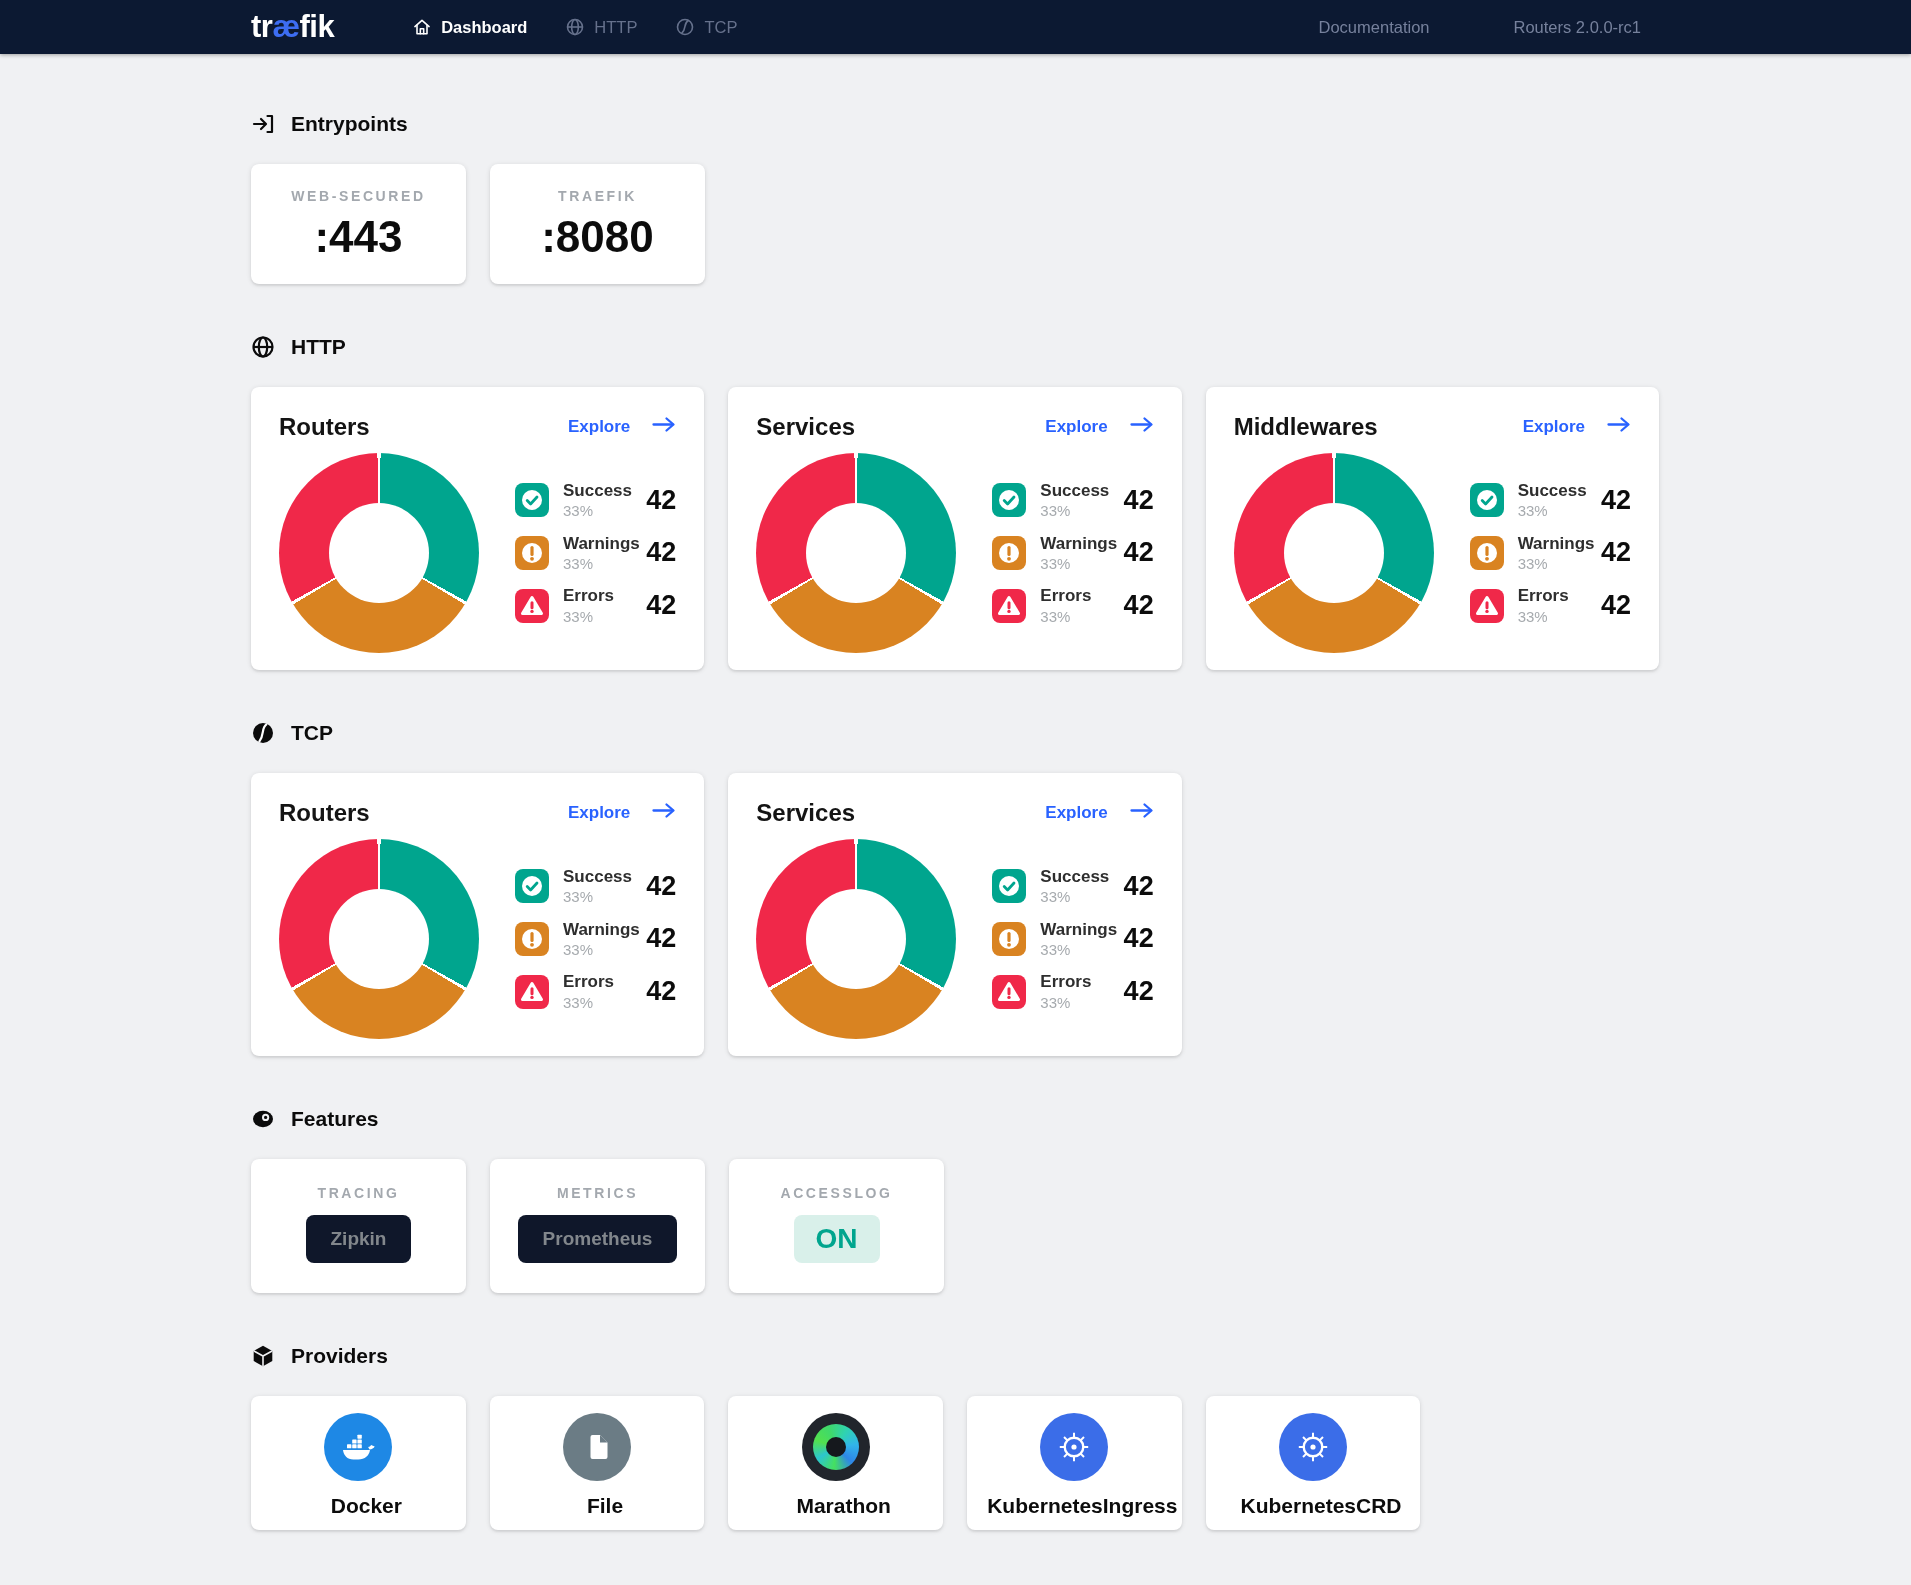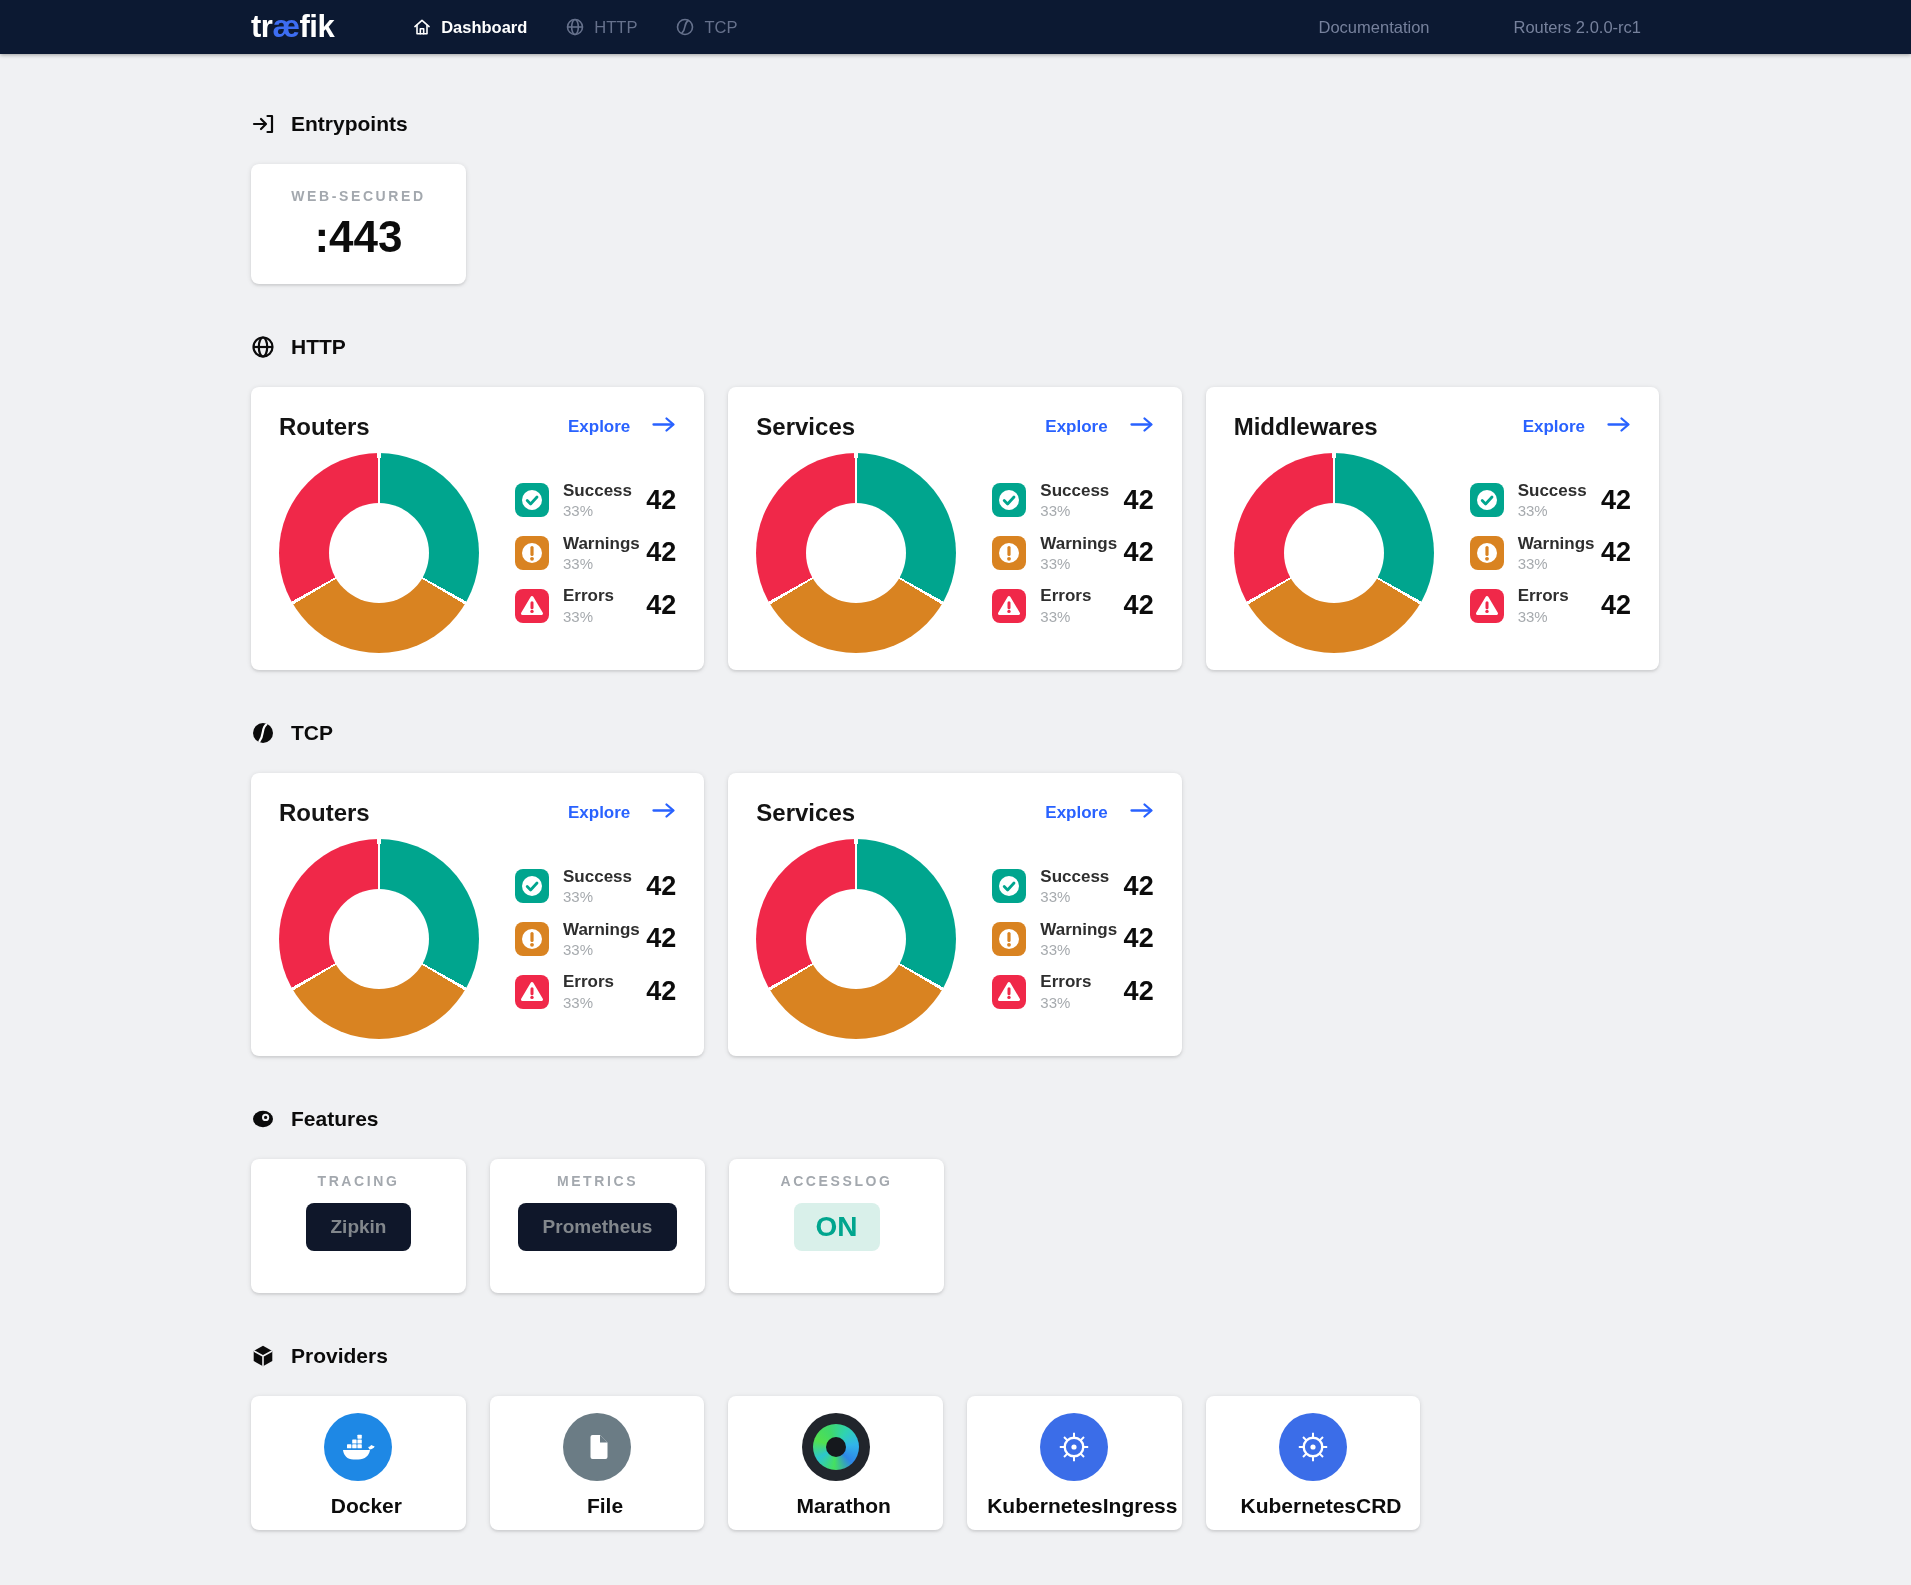--- a/index.html
+++ b/index.html
@@ -41,21 +41,21 @@
   .card{
     background:#ffffff; border-radius:8px;
     box-shadow:0 1px 5px rgba(0,0,0,.12), 0 2px 2px rgba(0,0,0,.06);
   }
 
   
   .stat-card{ height:120px; text-align:center; padding-top:24px; }
   .stat-label{ font-size:14px; font-weight:600; letter-spacing:2.6px; color:#a3a8ae; }
   .stat-value{ font-size:44px; font-weight:700; color:#0c0c0c; margin-top:8px; }
 
-  .feature-card{ height:134px; text-align:center; padding-top:14px; }
+  .feature-card{ height:134px; text-align:center; padding-top:26px; }
   .chip{
     display:inline-block; margin-top:14px; padding:13px 25px;
     background:#0f172a; border-radius:8px;
     font-size:19px; font-weight:600; color:#82878c;
   }
   .chip.on{ background:#d9f0ea; color:#00a58e; font-size:28px; font-weight:700; padding:8px 22px; }
 
   
   .monitor-card{ height:283px; padding:26px 28px 24px 28px; }
   .monitor-head{ display:flex; align-items:center; justify-content:space-between; }
@@ -140,20 +140,24 @@
             <path d="M16.5 4 h4.5 v16 h-4.5"></path>
           </svg>
       </span>
       <h2>Entrypoints</h2>
     </div>
     <div class="row small-3">
       <div class="card stat-card">
         <div class="stat-label">WEB-SECURED</div>
         <div class="stat-value">:443</div>
       </div>
+      <div class="card stat-card">
+        <div class="stat-label">TRAEFIK</div>
+        <div class="stat-value">:8080</div>
+      </div>
     </div>
   </section>
 
   <section class="section">
     <div class="section-title">
       <span>
         <svg width="24" height="24" viewBox="0 0 24 24" fill="none" stroke="#0b0b0b" stroke-width="2.2">
             <circle cx="12" cy="12" r="9.5"></circle>
             <ellipse cx="12" cy="12" rx="4.2" ry="9.5"></ellipse>
             <path d="M2.5 12 h19"></path>

